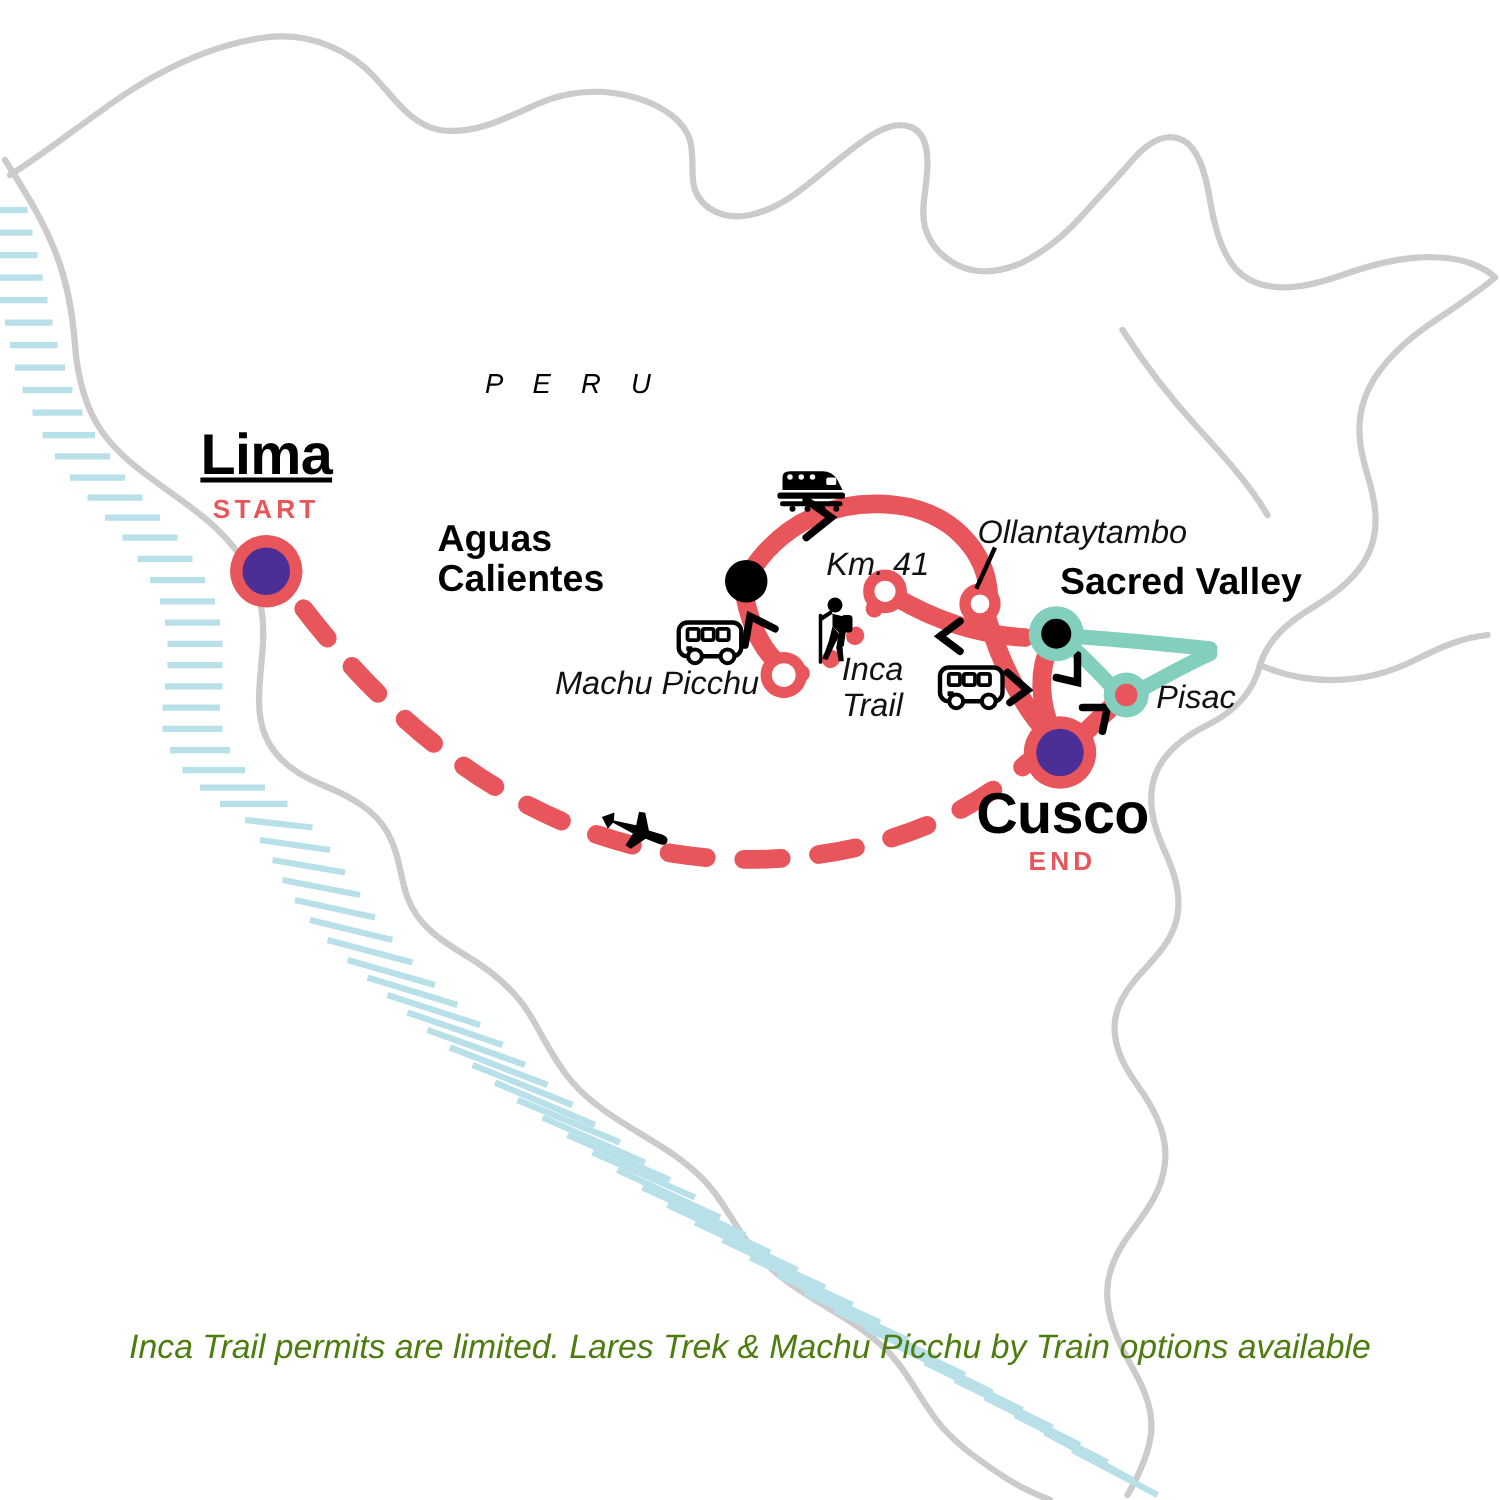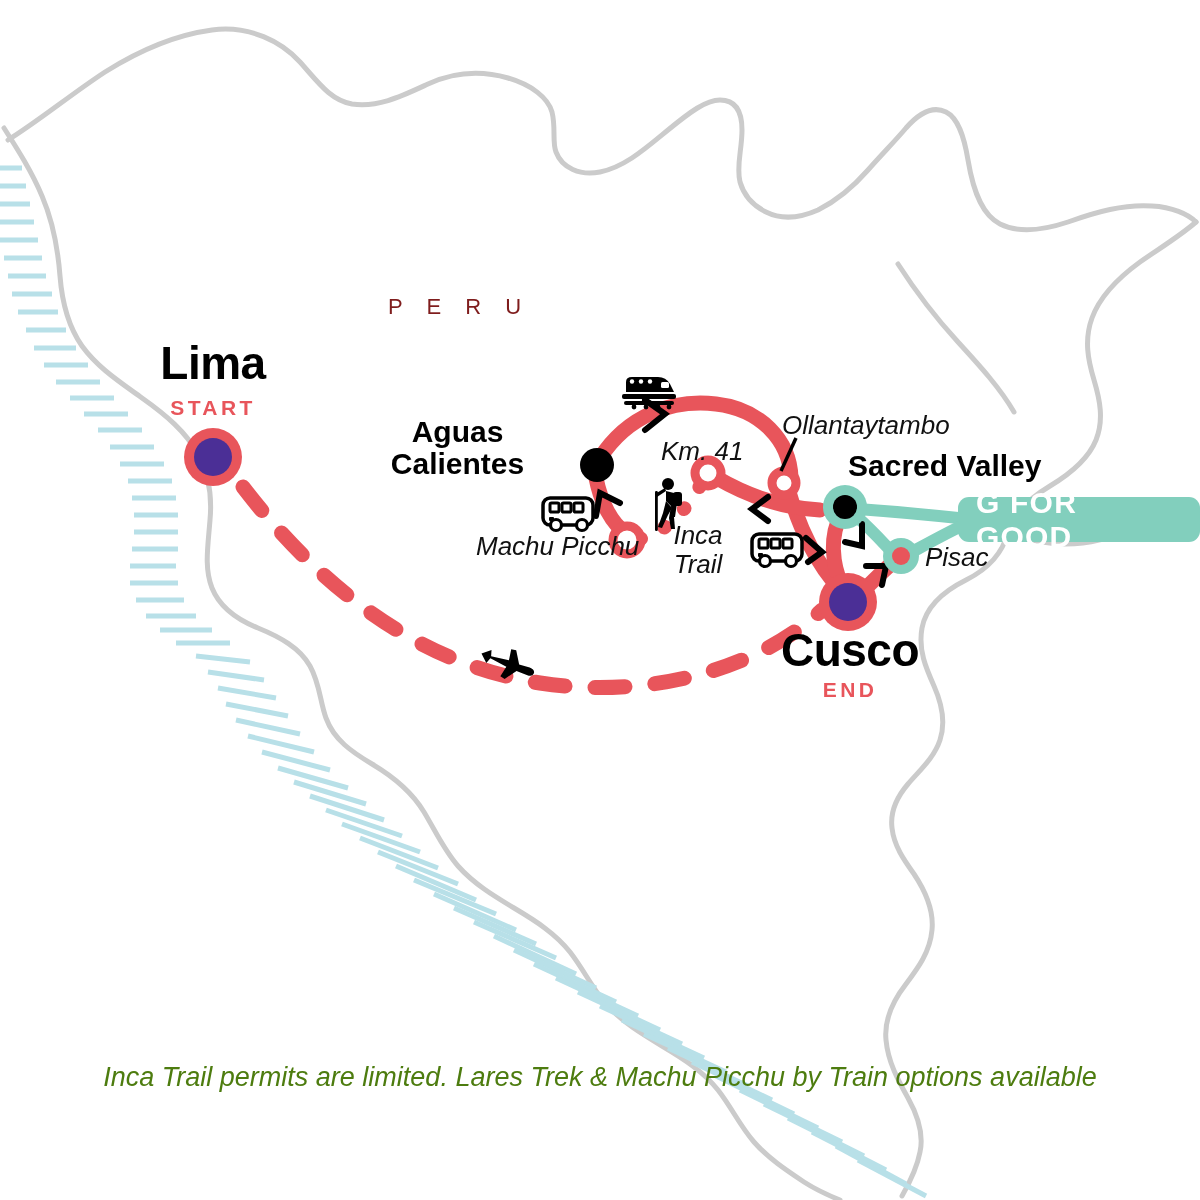--- a/index.html
+++ b/index.html
@@ -7,21 +7,21 @@
        font-family:"Liberation Sans","DejaVu Sans",sans-serif;}
   #map-root{position:relative;width:1200px;height:1200px;background:#ffffff;}
   #map-svg{position:absolute;left:0;top:0;width:1200px;height:1200px;}
 
   .lbl{position:absolute;white-space:nowrap;}
 
   .city-major{font-weight:700;font-size:46px;color:#000000;letter-spacing:-0.5px;line-height:1.02;}
   .city-mid{font-weight:700;font-size:30px;color:#000000;line-height:1.08;}
   .city-italic{font-style:italic;font-size:26px;color:#111111;font-weight:400;line-height:1.1;}
   .startend{font-weight:700;font-size:21px;color:#e8555b;letter-spacing:3.4px;}
-  .country{font-size:22px;color:#7f1d1d;letter-spacing:9px;font-weight:400;}
+  .country{font-size:22px;color:#000000;letter-spacing:9px;font-weight:400;font-style:italic;}
   .caption{font-style:italic;font-size:27px;color:#4d7c0f;font-weight:400;}
   .ggood-text{font-weight:700;font-size:30px;color:#ffffff;letter-spacing:1.2px;}
   .ctr{text-align:center;}
 </style>
 </head>
 <body>
 
 <div id="map-root">
 
   <svg id="map-svg" viewBox="0 0 1200 1200">
@@ -299,46 +299,42 @@
 
     <g transform="translate(486,637) rotate(22)" fill="#000">
       <path d="M2,17 L10,10 L12,16 L30,13 L28,2 L33,1 L41,13 L52,12
                Q58,12 58,16 Q58,20 52,20 L41,20 L33,32 L28,31 L30,20
                L12,18 L10,24 Z"></path>
     </g>
   </svg>
 
   <div class="lbl country" style="left:388px;top:294px;">P E R U</div>
 
-  <div class="lbl city-major ctr" style="left:113px;top:340px;width:200px;">Lima</div>
+  <div class="lbl city-major ctr" style="left:113px;top:340px;width:200px;text-decoration:underline;">Lima</div>
   <div class="lbl startend ctr" style="left:113px;top:396px;width:200px;">START</div>
 
   <div class="lbl city-major ctr" style="left:750px;top:627px;width:200px;text-align:center;">Cusco</div>
   <div class="lbl startend ctr" style="left:750px;top:678px;width:200px;">END</div>
 
-  <div class="lbl city-mid" style="left:350px;top:416px;width:215px;text-align:center;">
+  <div class="lbl city-mid" style="left:350px;top:416px;width:215px;text-align:left;">
     <span>Aguas</span><br>
     <span>Calientes</span>
   </div>
 
   <div class="lbl city-mid" style="left:848px;top:450px;">Sacred Valley</div>
 
-  <div class="lbl city-italic" style="left:476px;top:532px;">Machu Picchu</div>
+  <div class="lbl city-italic" style="left:444px;top:532px;">Machu Picchu</div>
 
   <div class="lbl city-italic" style="left:661px;top:437px;">Km. 41</div>
 
   <div class="lbl city-italic" style="left:782px;top:411px;">Ollantaytambo</div>
 
   <div class="lbl city-italic" style="left:925px;top:543px;text-align:right;">Pisac</div>
 
   <div class="lbl city-italic ctr" style="left:646px;top:521px;width:104px;">
     <span>Inca</span><br>
     <span>Trail</span>
   </div>
 
-  <div style="position:absolute;left:958px;top:497px;height:45px;padding:0 18px;
-              background:#82cfbd;border-radius:11px;display:flex;align-items:center;">
-    <span class="ggood-text">G FOR GOOD</span>
-  </div>
 
   <div class="lbl caption ctr" style="left:0;top:1062px;width:1200px;">Inca Trail permits are limited. Lares Trek &amp; Machu Picchu by Train options available</div>
 
 </div>
 
 </body></html>

